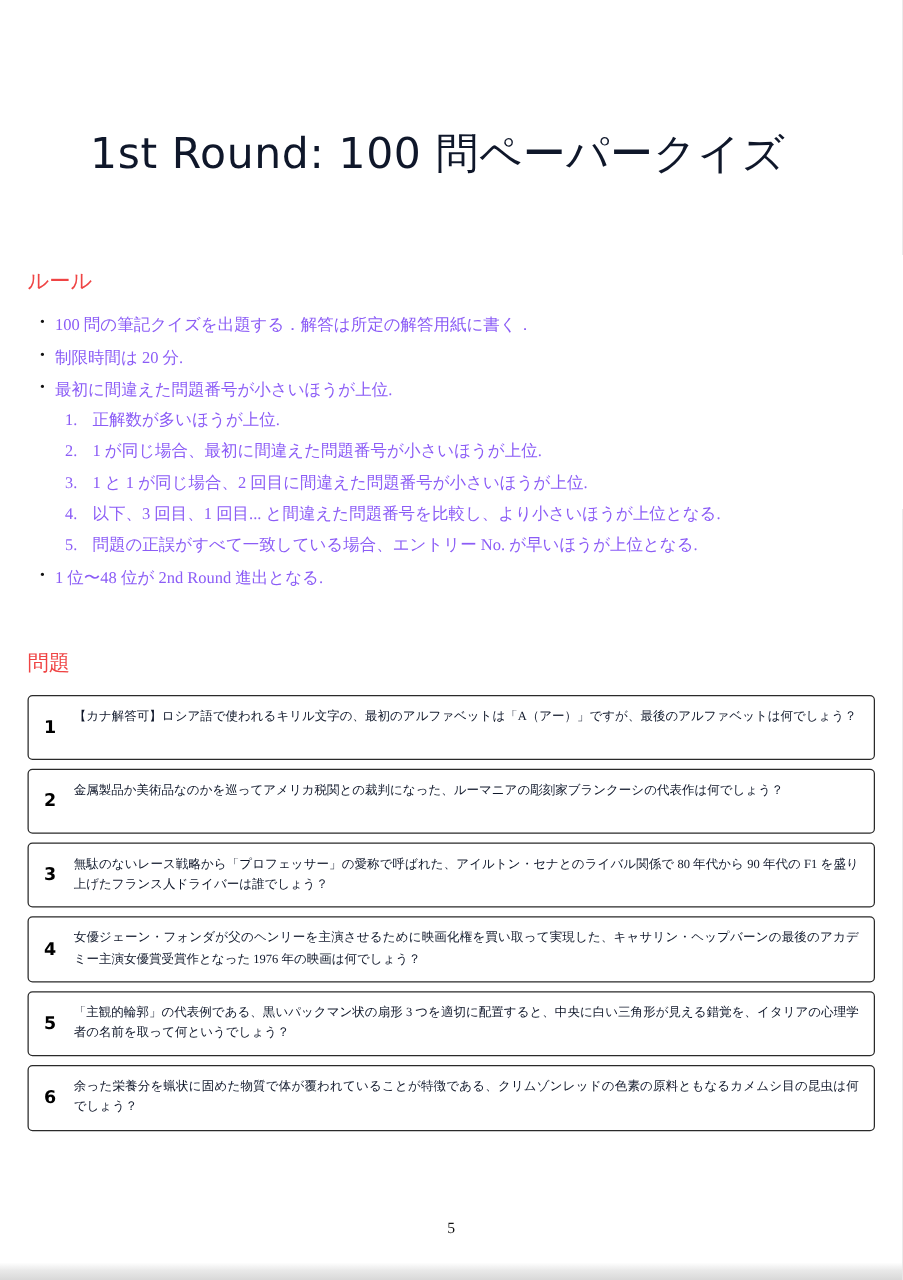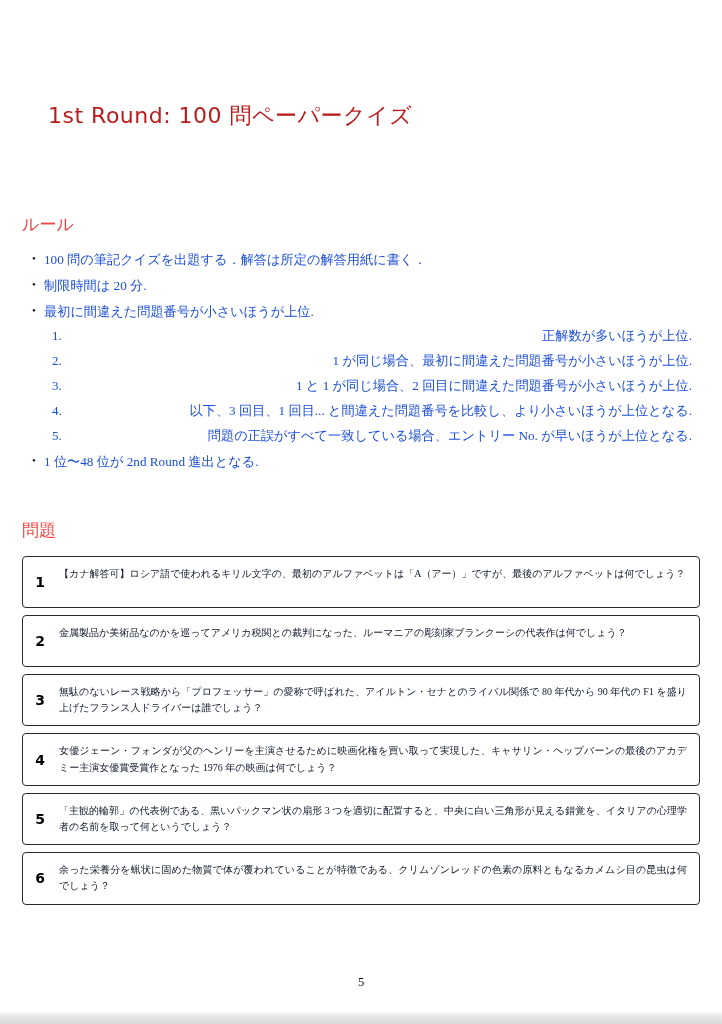--- a/index.html
+++ b/index.html
@@ -34,27 +34,27 @@
     left: 0;
     right: 0;
     bottom: 0;
     height: 14px;
     background: linear-gradient(to bottom, #ffffff 0%, #e9e9e9 45%, #d8d8d8 100%);
   }
 
   h1.doc-title {
     font-family: "DejaVu Sans", "Liberation Sans", sans-serif;
     font-weight: 400;
-    font-size: 22px;
+    font-size: 34px;
     letter-spacing: 0.5px;
-    color: #b91c1c;
-    margin: 0;
-    padding: 0;
-    position: absolute;
-    left: 48px;
+    color: #0f172a;
+    margin: 0;
+    padding: 0;
+    position: absolute;
+    left: 72px;
     top: 103px;
     line-height: 1.2;
   }
 
   h2.section-title {
     font-family: "DejaVu Sans", "Liberation Sans", sans-serif;
     font-weight: 400;
     font-size: 17px;
     color: #ef4444;
     margin: 0;
@@ -64,21 +64,21 @@
   h2.rules-title { top: 213px; }
   h2.questions-title { top: 519px; }
 
   .rules {
     position: absolute;
     left: 22px;
     top: 252px;
     width: 670px;
     font-size: 13.2px;
     line-height: 1.0;
-    color: #1d4ed8;
+    color: #8b5cf6;
   }
   ul.bullets {
     list-style: none;
     margin: 0;
     padding: 0;
   }
   ul.bullets > li {
     position: relative;
     padding-left: 22px;
     margin-bottom: 9.5px;
@@ -97,21 +97,20 @@
     margin: 7px 0 0 0;
     padding: 0;
     counter-reset: subitem;
   }
   ol.sublist > li {
     position: relative;
     padding-left: 30px;
     margin-bottom: 8.5px;
     line-height: 1.25;
     counter-increment: subitem;
-    text-align: right;
   }
   ol.sublist > li::before {
     content: counter(subitem) ".";
     position: absolute;
     left: 8px;
     top: 0;
     font-size: 13px;
   }
 
   .questions {

